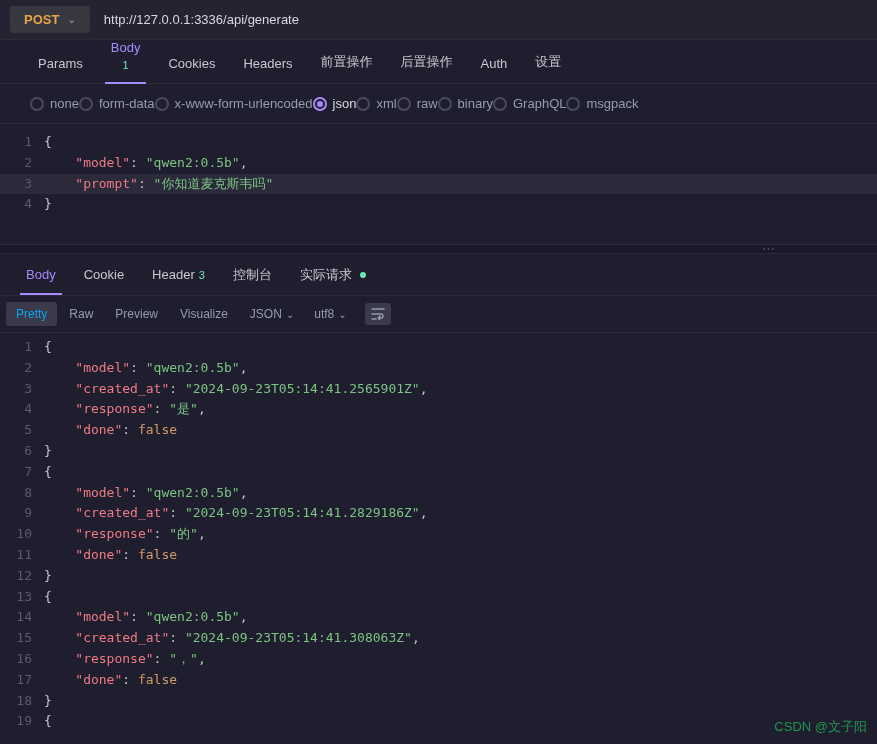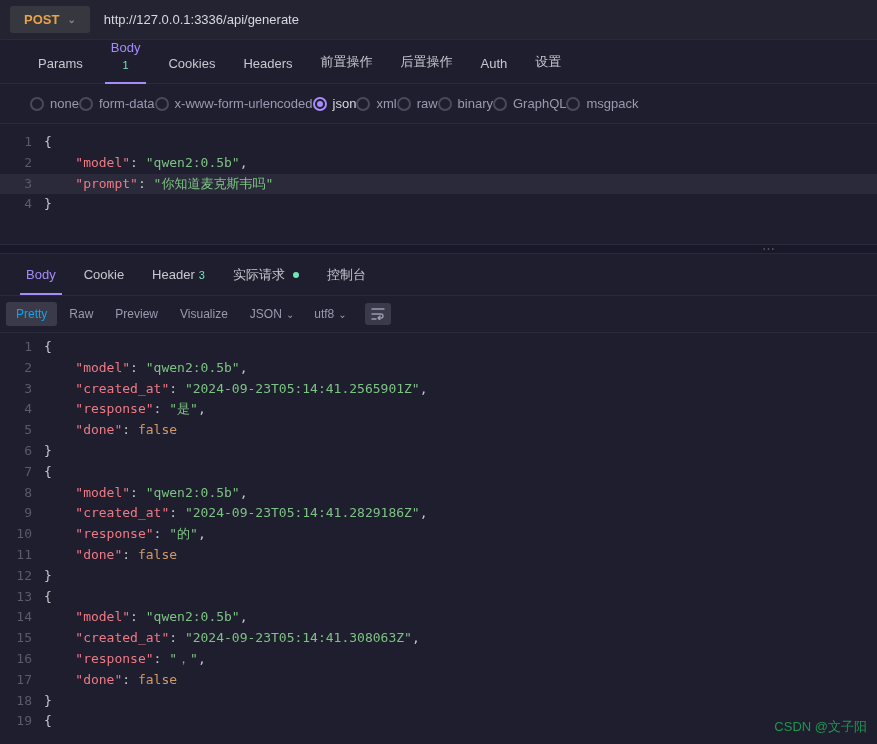--- a/index.html
+++ b/index.html
@@ -145,25 +145,25 @@
       <span>Body</span>
     </div>
     <div class="tab">
       <span>Cookie</span>
     </div>
     <div class="tab">
       <span>Header</span>
       <span class="badge">3</span>
     </div>
     <div class="tab">
+      <span>控制台</span>
+    </div>
+    <div class="tab">
       <span>实际请求</span>
       <span class="status-dot"></span>
-    </div>
-    <div class="tab">
-      <span>控制台</span>
     </div>
   </div>
 
 <div class="view-bar">
   <div id="view-modes" style="display:flex;gap:2px">
       <div class="view-btn active">Pretty</div>
       <div class="view-btn">Raw</div>
       <div class="view-btn">Preview</div>
       <div class="view-btn">Visualize</div>
     </div>

